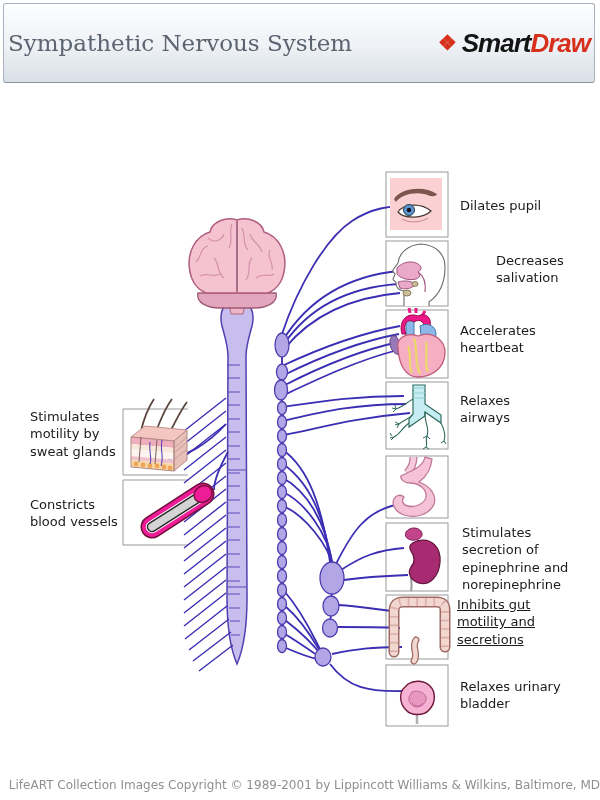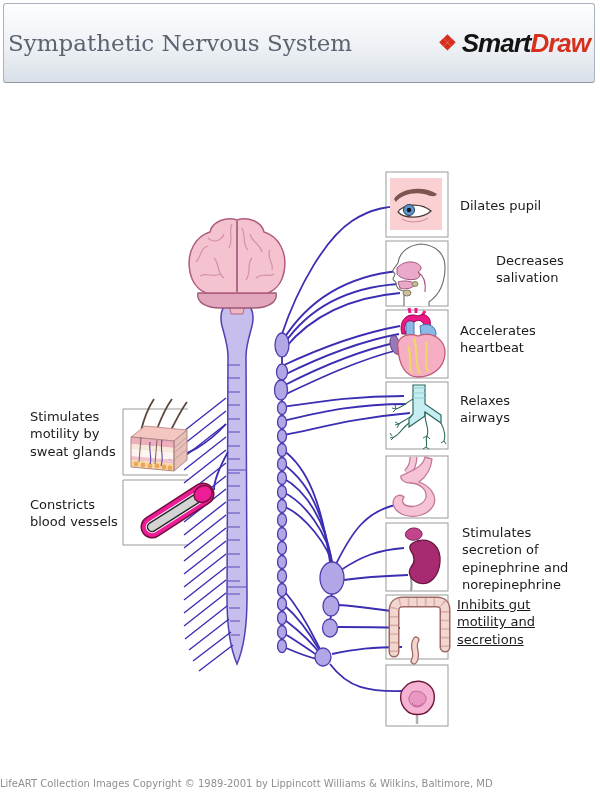--- a/index.html
+++ b/index.html
@@ -13,22 +13,22 @@
   .title{font-family:"DejaVu Serif","Liberation Serif",serif;font-size:23px;color:#5b6470;}
   .logo{display:flex;align-items:center;font-family:"Liberation Sans",sans-serif;
         font-weight:bold;font-size:26px;letter-spacing:-1px;}
   .logo .diamond{color:#d6301d;font-size:21px;margin-right:5px;letter-spacing:0;}
   .logo .smart{color:#141414;font-style:italic;}
   .logo .draw{color:#d6301d;font-style:italic;}
   
   .lbl{position:absolute;font-size:13px;line-height:1.33;color:#1b1b1b;}
   .nowrap{white-space:nowrap;}
   
-  .footer{position:absolute;left:0;top:778px;width:600px;text-align:left;
-          font-size:10px;color:#8f8f8f;font-family:"DejaVu Sans",sans-serif;}
+  .footer{position:absolute;left:0;top:778px;width:600px;text-align:right;
+          font-size:12px;color:#8f8f8f;font-family:"DejaVu Sans",sans-serif;}
   svg{position:absolute;left:0;top:0;}
 </style>
 </head>
 <body>
 
 <div class="page">
 
   <div class="header">
     <div class="title">Sympathetic Nervous System</div>
     <div class="logo">
@@ -240,17 +240,18 @@
       <ellipse cx="203" cy="494" rx="9.5" ry="8" transform="rotate(-33 203 494)" fill="#ee1c96" stroke="#70103c" stroke-width="1.4"></ellipse>
     </g>
   </svg>
 
   <div class="lbl nowrap" style="left:460px;top:197px;width:130px;">Dilates pupil</div>
   <div class="lbl" style="left:488px;top:252px;width:90px;margin-left:8px;">Decreases salivation</div>
   <div class="lbl" style="left:460px;top:322px;width:95px;">Accelerates heartbeat</div>
   <div class="lbl" style="left:460px;top:392px;width:85px;">Relaxes airways</div>
   <div class="lbl" style="left:462px;top:524px;width:115px;">Stimulates secretion of epinephrine and norepinephrine</div>
   <div class="lbl" style="left:457px;top:596px;width:100px;text-decoration:underline;">Inhibits gut motility and secretions</div>
+  <div class="lbl" style="left:460px;top:678px;width:115px;">Relaxes urinary bladder</div>
   <div class="lbl" style="left:30px;top:408px;width:100px;">Stimulates motility by sweat glands</div>
   <div class="lbl" style="left:30px;top:496px;width:100px;">Constricts blood vessels</div>
 
   <div class="footer">LifeART Collection Images Copyright © 1989-2001 by Lippincott Williams &amp; Wilkins, Baltimore, MD</div>
 </div>
 
 </body></html>

